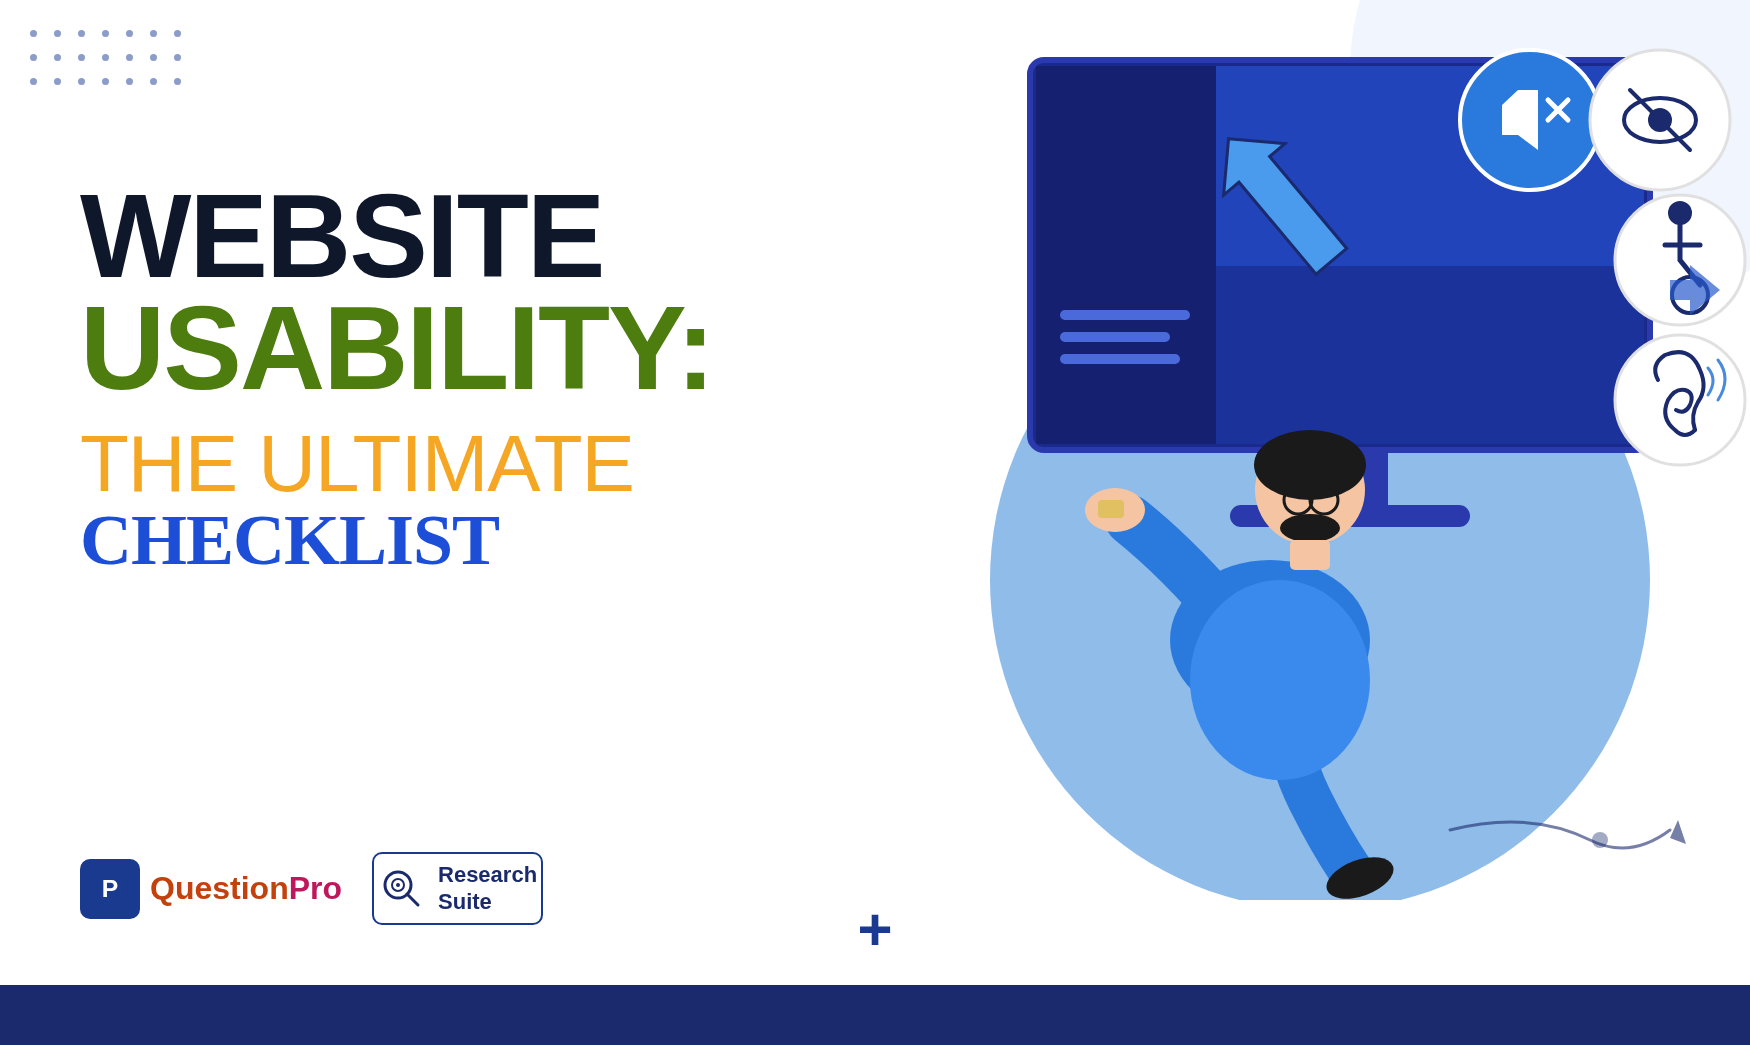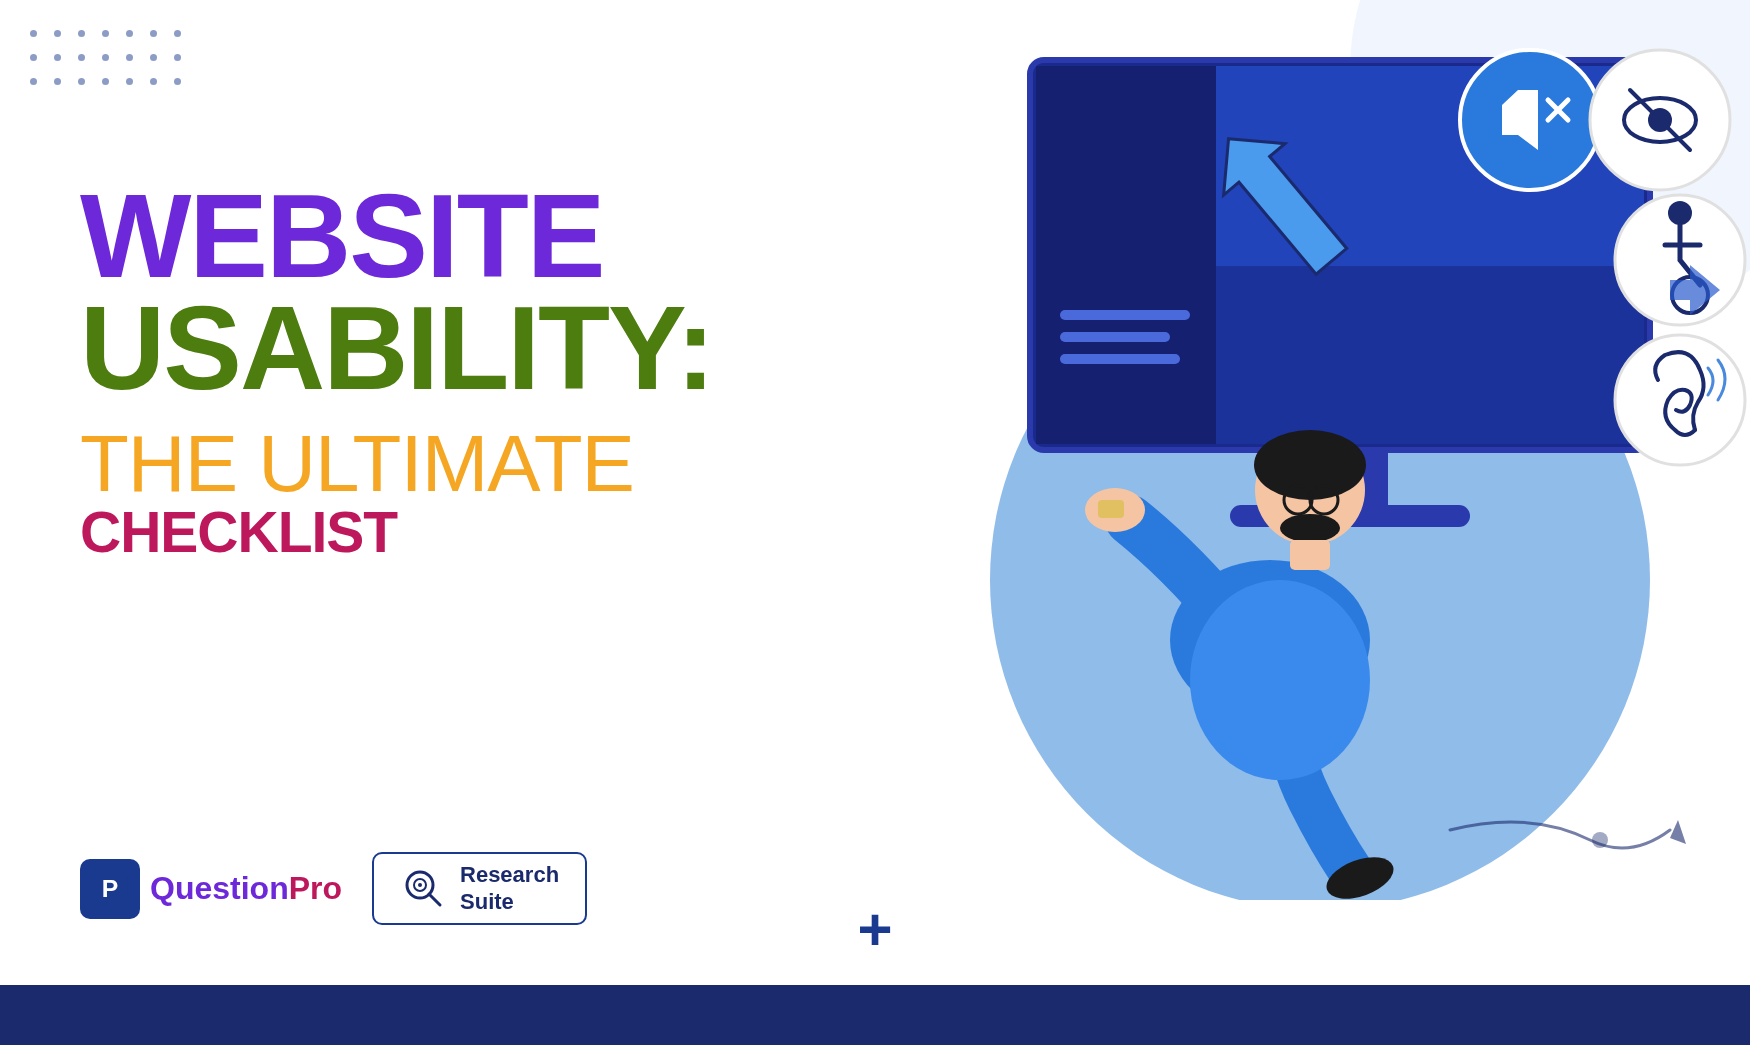--- a/index.html
+++ b/index.html
@@ -103,30 +103,30 @@
     }
 
     .qp-text {
       font-size: 32px;
       font-weight: 700;
       color: #1a2a6c;
       font-family: Arial, sans-serif;
     }
 
     .qp-text span {
-      color: #6d28d9;
+      color: #c2410c;
     }
 
     .research-suite-logo {
       display: flex;
       align-items: center;
       gap: 12px;
       border: 2px solid #1a3a8f;
       border-radius: 10px;
-      padding: 8px 26px;
+      padding: 8px 4px;
     }
 
     .rs-icon-box {
       width: 48px;
       height: 48px;
       display: flex;
       align-items: center;
       justify-content: center;
     }
 
@@ -187,25 +187,25 @@
       <div class="dot"></div>
       <div class="dot"></div>
       <div class="dot"></div>
       <div class="dot"></div>
       <div class="dot"></div>
   </div>
 
   <div class="bg-circle-top-right"></div>
 
   <div class="left-content">
-    <div style="font-size:118px; font-weight:900; color:#6d28d9; line-height:0.95; text-transform:uppercase; letter-spacing:-2px;">WEBSITE</div>
+    <div style="font-size:118px; font-weight:900; color:#0f172a; line-height:0.95; text-transform:uppercase; letter-spacing:-2px;">WEBSITE</div>
     <div style="font-size:118px; font-weight:900; color:#4d7c0f; line-height:0.95; text-transform:uppercase; letter-spacing:-2px;">USABILITY:</div>
     <div style="height:20px;"></div>
     <div style="font-size:80px; font-weight:400; color:#f5a623; text-transform:uppercase; line-height:1.0; letter-spacing:-1px;">THE ULTIMATE</div>
-    <div style="font-size:57px; font-weight:900; color:#be185d; text-transform:uppercase; line-height:1.0; letter-spacing:-1px;">CHECKLIST</div>
+    <div style="font-size:72px; font-weight:900; color:#1d4ed8; text-transform:uppercase; line-height:1.0; letter-spacing:-1px;font-family:Liberation Serif, serif;">CHECKLIST</div>
   </div>
 
   <div class="logo-area">
 
     <div class="questionpro-logo">
       <div class="qp-icon-box">
         <svg viewBox="0 0 40 40">
           <rect x="2" y="2" width="36" height="36" rx="6" fill="#1a3a8f"></rect>
           <text x="20" y="28" text-anchor="middle" fill="white" font-size="26" font-weight="900" font-family="Arial">P</text>
         </svg>

